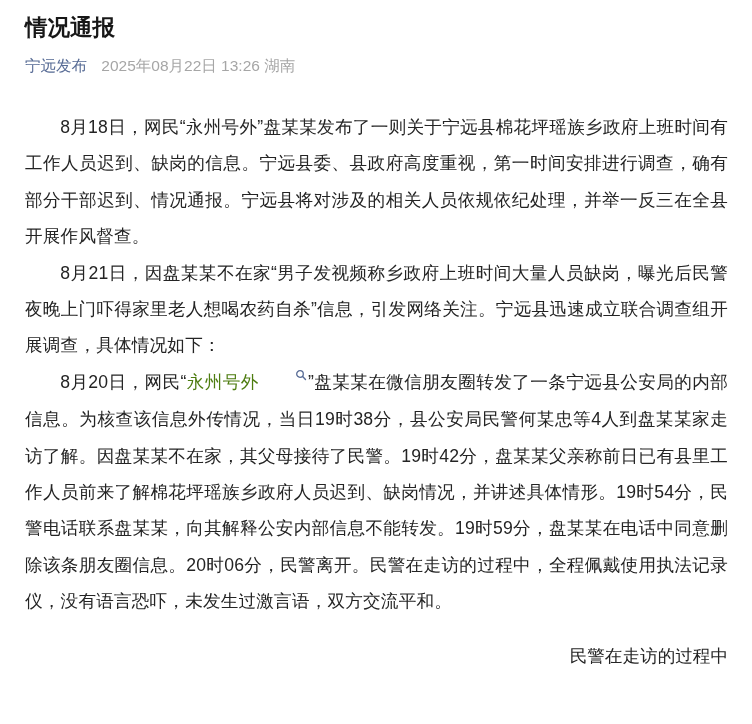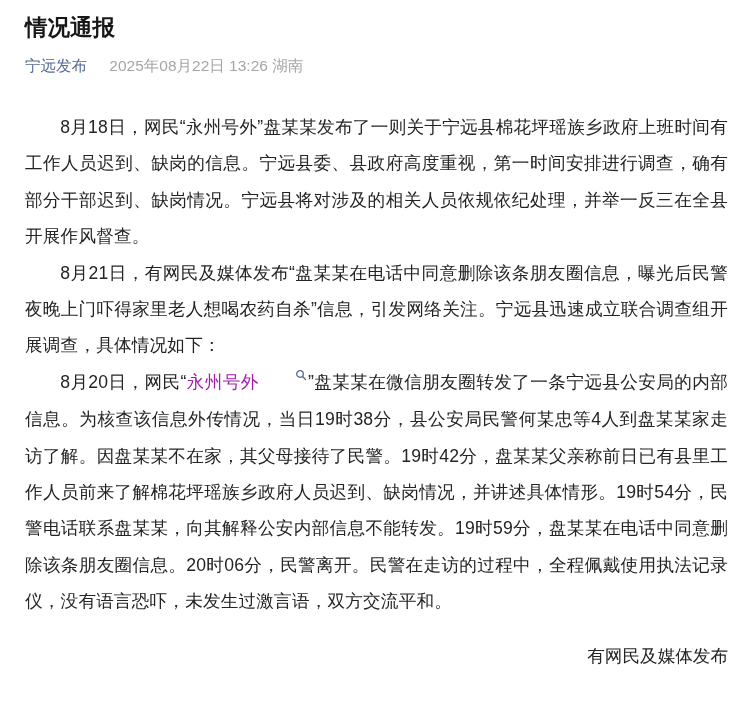--- a/index.html
+++ b/index.html
@@ -27,38 +27,38 @@
   .byline {
     margin-top: 12px;
     font-size: 15.5px;
     line-height: 21px;
     color: #a6a6a6;
     white-space: nowrap;
   }
   .byline .account {
     color: #576b95;
     cursor: pointer;
-    margin-right: 18px;
+    margin-right: 10px;
   }
   .byline .datetime {
   }
   .content {
     margin-top: 33px;
     font-size: 17.6px;
     line-height: 36.4px;
     color: #242424;
     text-align: justify;
     letter-spacing: 0.2px;
   }
   .content p {
     margin: 0;
     text-indent: 2em;
   }
   .wx-link {
-    color: #a21caf;
+    color: #4d7c0f;
     text-decoration: none;
     cursor: pointer;
     font-family: Liberation Mono, monospace;
   }
   .search-sup {
     display: inline-block;
     vertical-align: super;
     line-height: 0;
     margin-left: 1px;
     margin-right: 1px;
@@ -84,25 +84,25 @@
 
   <h1 class="article-title">情况通报</h1>
 
   <div class="byline">
     <span class="account">宁远发布</span>
     <span class="datetime">2025年08月22日 13:26</span>
     <span class="location">湖南</span>
   </div>
 
   <div class="content">
-    <p>8月18日，网民“永州号外”盘某某发布了一则关于宁远县棉花坪瑶族乡政府上班时间有工作人员迟到、缺岗的信息。宁远县委、县政府高度重视，第一时间安排进行调查，确有部分干部迟到、缺岗情况。宁远县将对涉及的相关人员依规依纪处理，并举一反三在全县开展作风督查。</p>
-    <p>8月21日，有网民及媒体发布“盘某某在电话中同意删除该条朋友圈信息，曝光后民警夜晚上门吓得家里老人想喝农药自杀”信息，引发网络关注。宁远县迅速成立联合调查组开展调查，具体情况如下：</p>
+    <p>8月18日，网民“永州号外”盘某某发布了一则关于宁远县棉花坪瑶族乡政府上班时间有工作人员迟到、缺岗的信息。宁远县委、县政府高度重视，第一时间安排进行调查，确有部分干部迟到、情况通报。宁远县将对涉及的相关人员依规依纪处理，并举一反三在全县开展作风督查。</p>
+    <p>8月21日，因盘某某不在家“男子发视频称乡政府上班时间大量人员缺岗，曝光后民警夜晚上门吓得家里老人想喝农药自杀”信息，引发网络关注。宁远县迅速成立联合调查组开展调查，具体情况如下：</p>
     <p><span>8月20日，网民“</span><a class="wx-link"><span>永州号外</span><span class="search-sup"><svg width="12" height="12" viewBox="0 0 24 24">
               <circle cx="10" cy="10" r="6.6" fill="none" stroke="#576b95" stroke-width="2.6"></circle>
               <line x1="15.2" y1="15.2" x2="21" y2="21" stroke="#576b95" stroke-width="2.8" stroke-linecap="round"></line>
             </svg></span></a><span>”盘某某在微信朋友圈转发了一条宁远县公安局的内部信息。为核查该信息外传情况，当日19时38分，县公安局民警何某忠等4人到盘某某家走访了解。因盘某某不在家，其父母接待了民警。19时42分，盘某某父亲称前日已有县里工作人员前来了解棉花坪瑶族乡政府人员迟到、缺岗情况，并讲述具体情形。19时54分，民警电话联系盘某某，向其解释公安内部信息不能转发。19时59分，盘某某在电话中同意删除该条朋友圈信息。20时06分，民警离开。民警在走访的过程中，全程佩戴使用执法记录仪，没有语言恐吓，未发生过激言语，双方交流平和。</span></p>
   </div>
 
   <div class="signature">
-    <p>有网民及媒体发布</p>
+    <p>民警在走访的过程中</p>
   </div>
 
 </div>
 
 </body></html>

